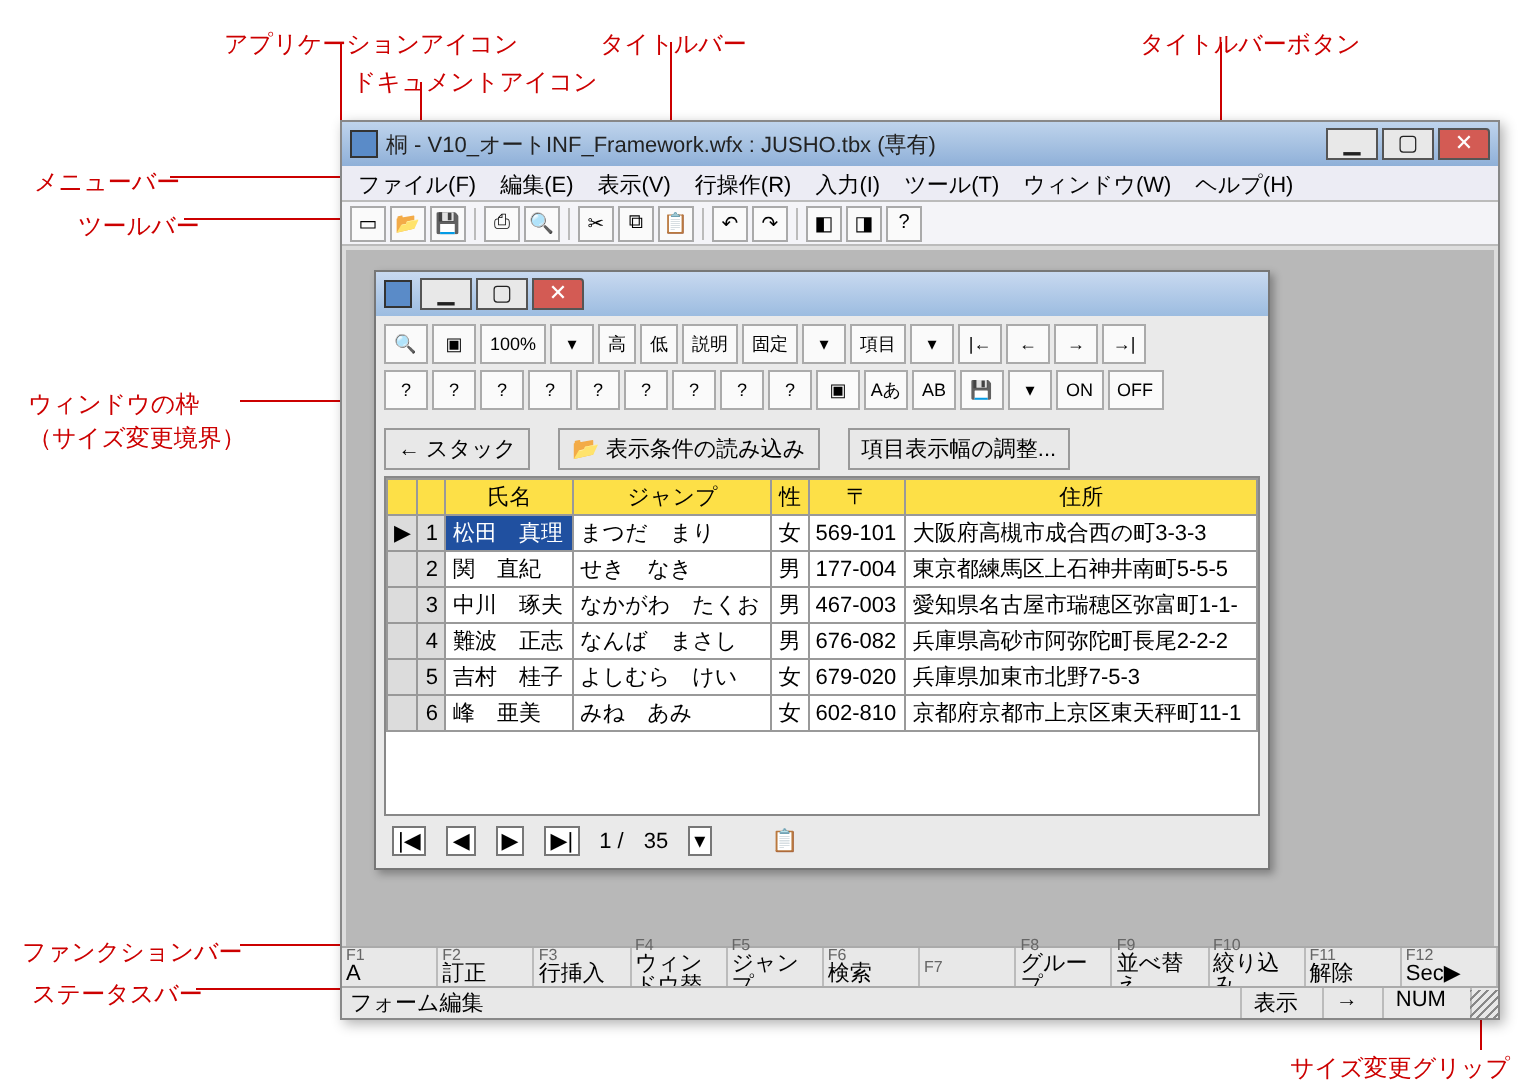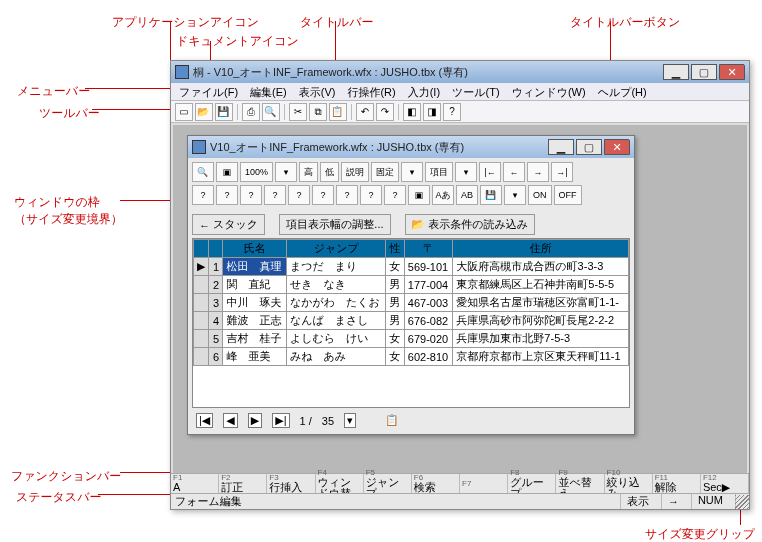--- a/index.html
+++ b/index.html
@@ -39,21 +39,21 @@
 .child-tools { display: flex; gap: 2px; flex-wrap: wrap; }
 .child-tools .tbtn { width: 22px; height: 20px; font-size: 9px; }
 .child-tools .tbtn.w { width: auto; padding: 0 4px; }
 
 .child-btns { display: flex; gap: 14px; margin-top: 6px; }
 .child-btns button { padding: 2px 6px; font-size: 11px; background: #e8e8e8; border: 1px solid #999; cursor: pointer; }
 
 .grid-wrap { flex: 1; overflow: auto; border: 1px solid #888; background: #fff; }
 table.grid { border-collapse: collapse; width: 100%; }
 table.grid th, table.grid td { border: 1px solid #999; padding: 1px 3px; white-space: nowrap; font-size: 11px; }
-table.grid th { background: #0369a1; font-weight: normal; }
+table.grid th { background: #fde047; font-weight: normal; }
 table.grid td.row-ind { background: #dcdcdc; width: 14px; text-align: center; }
 table.grid td.num { background: #dcdcdc; width: 14px; text-align: center; }
 .sel { background: #2050a0; color: #fff; }
 
 .paginator { display: flex; align-items: center; gap: 10px; padding: 2px 4px; font-size: 11px; }
 .paginator .nav { border: 1px solid #777; padding: 0 2px; cursor: pointer; background: #fff; }
 
 
 .funcbar { position: absolute; left: 0; right: 0; bottom: 16px; height: 20px; background: #e8e8e8; border-top: 1px solid #aaa; display: flex; }
 .fkey { flex: 1; border-right: 1px solid #bbb; padding: 1px 2px; font-size: 9px; line-height: 1; display: flex; flex-direction: column; justify-content: center; cursor: pointer; }
@@ -134,21 +134,20 @@
     <div class="tbtn">◧</div>
     <div class="tbtn">◨</div>
     <div class="tbtn">?</div>
   </div>
 
   <div class="mdi">
 
     <div class="child">
       <div class="titlebar">
         <div class="icon"></div>
-        <div class="title">V10_オートINF_Framework.wfx : JUSHO.tbx (専有)</div>
         <div class="win-btns">
           <div class="win-btn">▁</div>
           <div class="win-btn">▢</div>
           <div class="win-btn close">✕</div>
         </div>
       </div>
       <div class="child-body">
         <div class="child-tools">
           <div class="tbtn">🔍</div>
           <div class="tbtn">▣</div>
@@ -180,24 +179,24 @@
           <div class="tbtn">Aあ</div>
           <div class="tbtn">AB</div>
           <div class="tbtn">💾</div>
           <div class="tbtn">▾</div>
           <div class="tbtn w">ON</div>
           <div class="tbtn w">OFF</div>
         </div>
 
         <div class="child-btns">
           <button>← スタック</button>
-          <button>項目表示幅の調整...</button>
           <button>
             📂 <span>表示条件の読み込み</span>
           </button>
+          <button>項目表示幅の調整...</button>
         </div>
 
         <div class="grid-wrap">
           <table class="grid">
             <thead>
                 <tr>
               <th></th>
               <th></th>
               <th>氏名</th>
               <th>ジャンプ</th>

